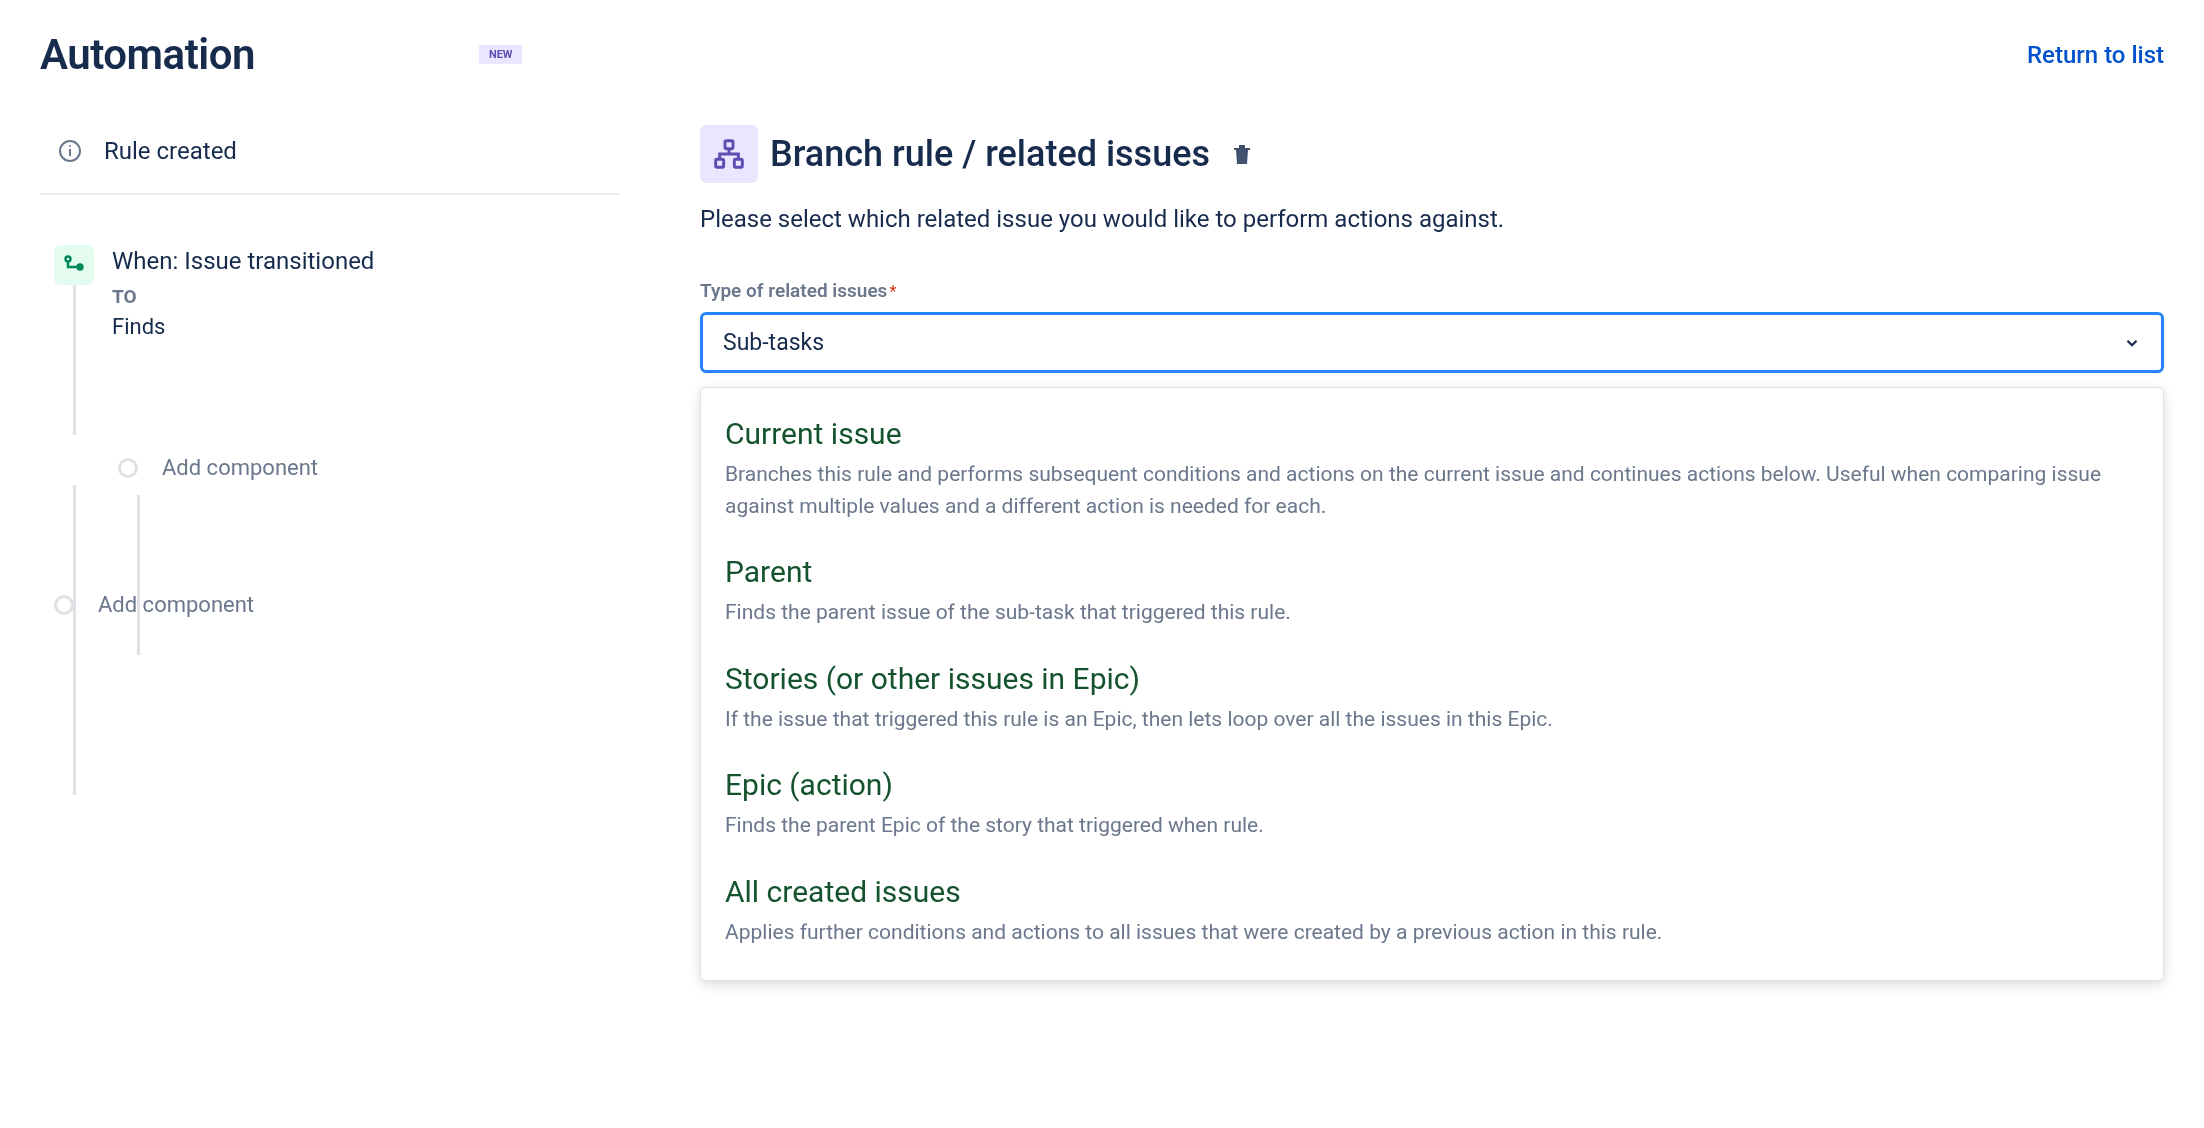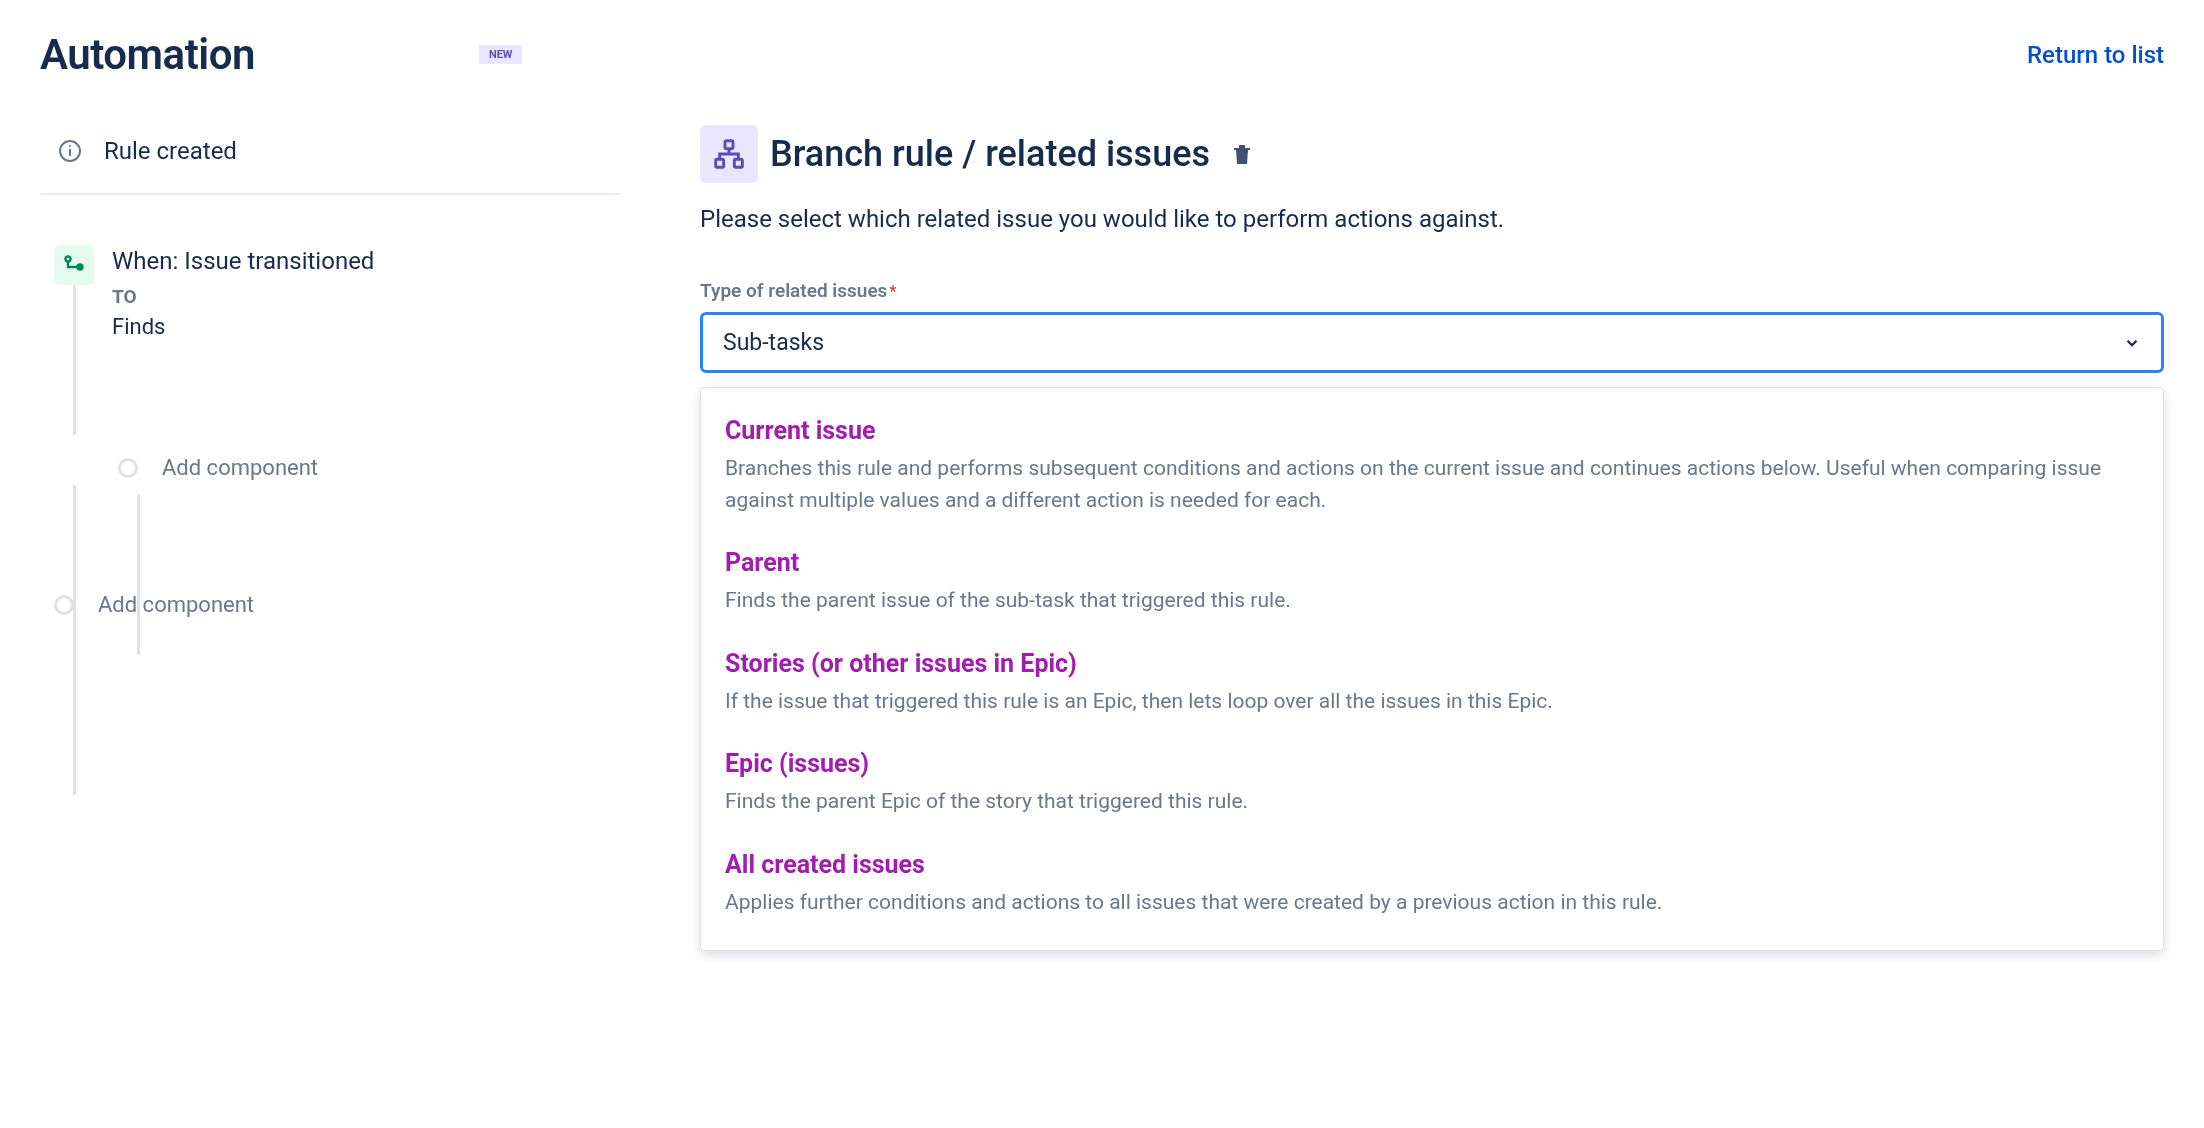--- a/index.html
+++ b/index.html
@@ -225,23 +225,23 @@
     border-radius: 5px;
     background: #fff;
     box-shadow: 0 4px 12px rgba(9,30,66,0.15);
     padding: 14px 0;
   }
   .dropdown-item {
     padding: 14px 24px 18px 24px;
     cursor: pointer;
   }
   .dropdown-item .opt-title {
-    font-size: 25px;
-    color: #a21caf;
-    font-weight: 700;
+    font-size: 30px;
+    color: #14532d;
+    font-weight: 400;
     margin-bottom: 8px;
   }
   .dropdown-item .opt-desc {
     font-size: 21px;
     color: #6B778C;
     line-height: 1.5;
   }
   svg { display: block; }
 </style>
 </head>
@@ -344,22 +344,22 @@
           </div>
           <div class="dropdown-item">
             <div class="opt-title">Parent</div>
             <div class="opt-desc">Finds the parent issue of the sub-task that triggered this rule.</div>
           </div>
           <div class="dropdown-item">
             <div class="opt-title">Stories (or other issues in Epic)</div>
             <div class="opt-desc">If the issue that triggered this rule is an Epic, then lets loop over all the issues in this Epic.</div>
           </div>
           <div class="dropdown-item">
-            <div class="opt-title">Epic (issues)</div>
-            <div class="opt-desc">Finds the parent Epic of the story that triggered this rule.</div>
+            <div class="opt-title">Epic (action)</div>
+            <div class="opt-desc">Finds the parent Epic of the story that triggered when rule.</div>
           </div>
           <div class="dropdown-item">
             <div class="opt-title">All created issues</div>
             <div class="opt-desc">Applies further conditions and actions to all issues that were created by a previous action in this rule.</div>
           </div>
         </div>
       </div>
     </div>
   </div>
 </div>

